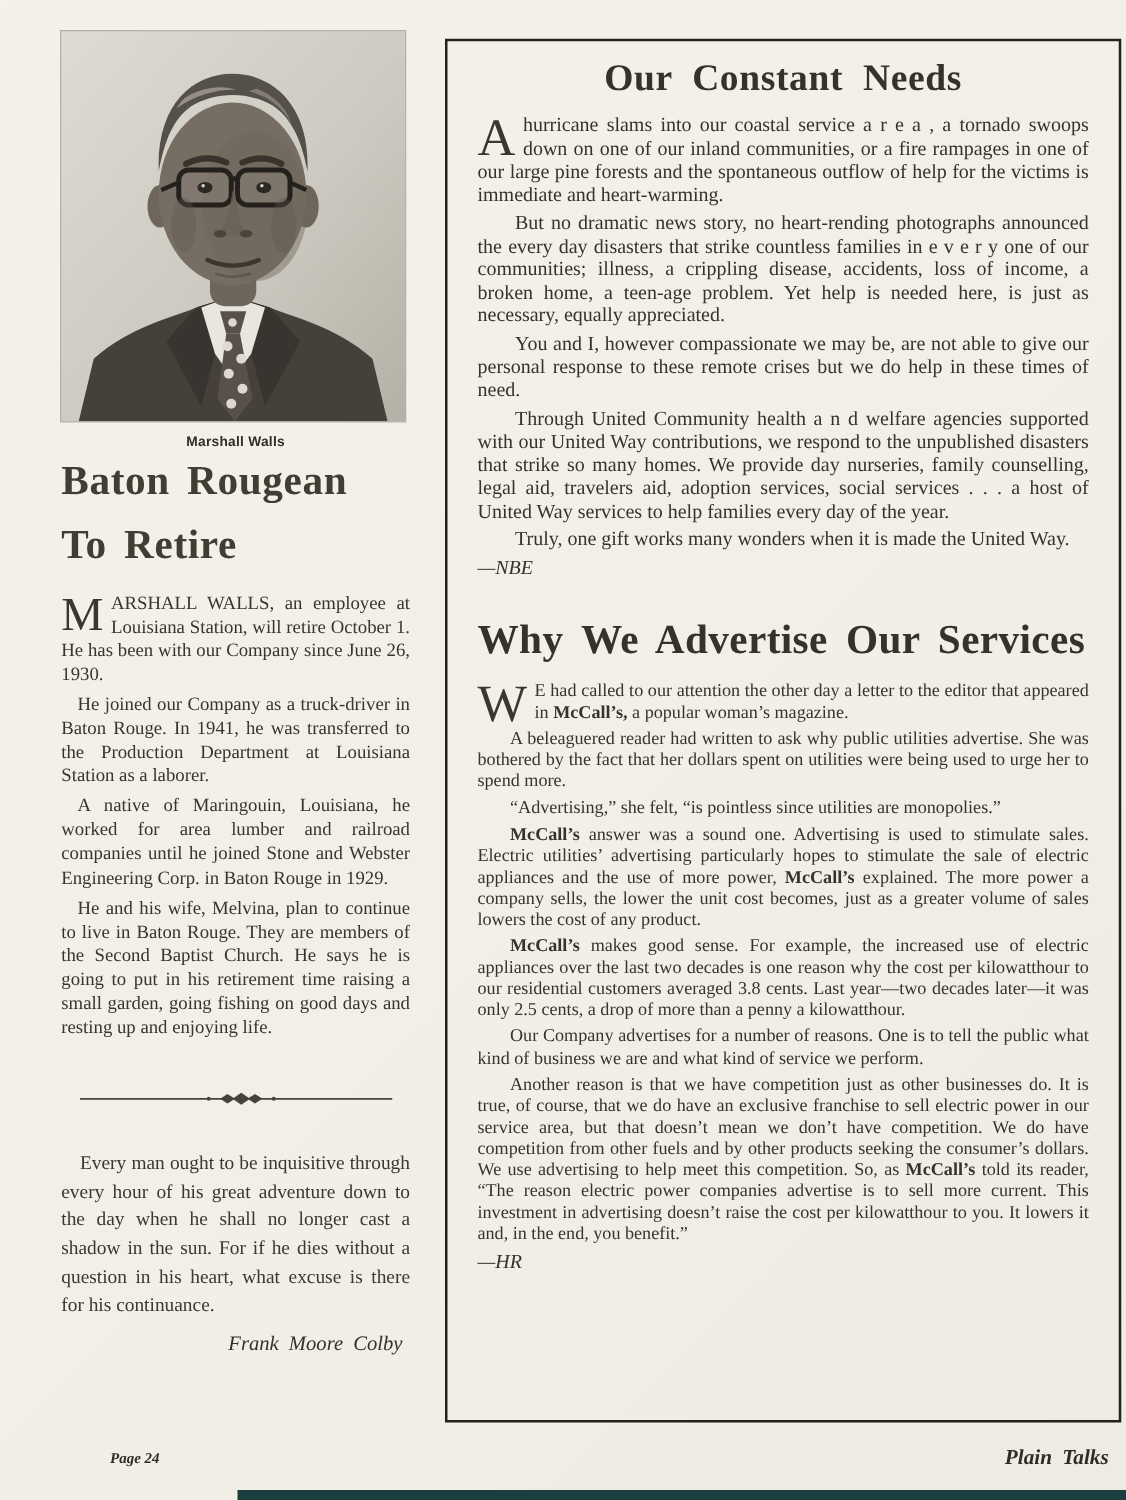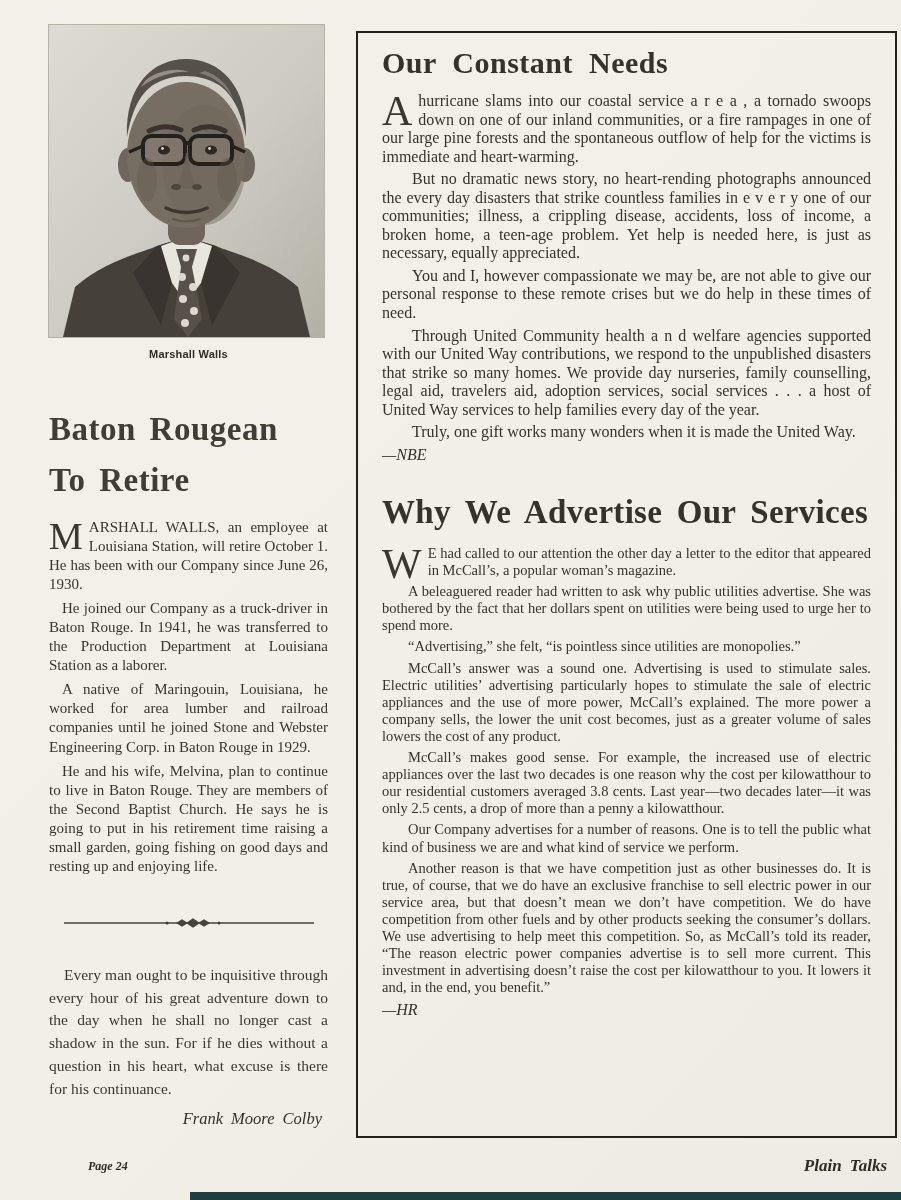--- a/index.html
+++ b/index.html
@@ -16,21 +16,21 @@
   
   .left-col { position: absolute; left: 49px; top: 25px; width: 279px; }
   .photo-frame { width: 275px; height: 312px; background:#c9c6be; box-shadow: 0 0 0 1px #b5b2a8; }
   .photo-frame svg { display:block; width:100%; height:100%; }
   .photo-caption {
     margin-top: 11px; text-align: center;
     font-family: "Liberation Sans", sans-serif;
     font-weight: bold; font-size: 11px; color: #2f2d26; letter-spacing: .2px;
   }
   .headline {
-    margin-top: 44px; font-size: 33px; font-weight: bold; color: #403d33;
+    font-size: 33px; font-weight: bold; color: #403d33;
     line-height: 51px; letter-spacing: .5px; word-spacing: 5px;
   }
   .lc-body { margin-top: 12px; font-size: 15px; line-height: 1.27; text-align: justify; color: #38352c; }
   .lc-body p { margin: 0 0 5px 0; text-indent: 13px; }
   .lc-body p.first { text-indent: 0; }
   .dropcap {
     float: left; font-size: 38px; line-height: 30px;
     padding: 3px 6px 0 0; color: #3a372d;
   }
   .dropcap.big { font-size: 42px; line-height: 33px; }
@@ -43,38 +43,38 @@
   }
 
   
   .box {
     position: absolute; left: 356px; top: 31px;
     width: 541px; height: 1107px;
     border: 2px solid #232119; box-sizing: border-box;
     padding: 13px 24px 0 24px; background: transparent;
   }
   .box-title {
-    text-align: left; font-size: 30px; font-weight: bold; color: #343229;
+    text-align: center; font-size: 30px; font-weight: bold; color: #343229;
     letter-spacing: .5px; word-spacing: 8px; margin: 0 0 12px 0;
   }
   .art1 { font-size: 16px; line-height: 1.16; text-align: justify; color: #36332a; }
   .art1 p { margin: 0 0 4px 0; text-indent: 30px; }
   .art1 p.first { text-indent: 0; }
   .signature {
     font-style: italic; font-size: 16px; color: #33312a;
     padding-right: 8px; margin: 2px 0 10px 0;
   }
   .box-title2 {
     font-size: 33px; font-weight: bold; color: #343229;
     letter-spacing: .3px; word-spacing: 6px; margin: 30px 0 14px 0;
   }
   .art2 { font-size: 14.5px; line-height: 1.18; text-align: justify; color: #36332a; }
   .art2 p { margin: 0 0 4px 0; text-indent: 26px; }
   .art2 p.first { text-indent: 0; }
-  .bold { font-weight: normal; }
+  .bold { font-weight: bold; }
 
   
   .footer-left {
     position: absolute; left: 88px; top: 1159px;
     font-weight: bold; font-style: italic; font-size: 12px; color: #2e2c25; text-align: right;
   }
   .footer-right {
     position: absolute; right: 14px; top: 1156px;
     font-weight: bold; font-style: italic; font-size: 17px; color: #2e2c25; word-spacing: 4px;
   }

